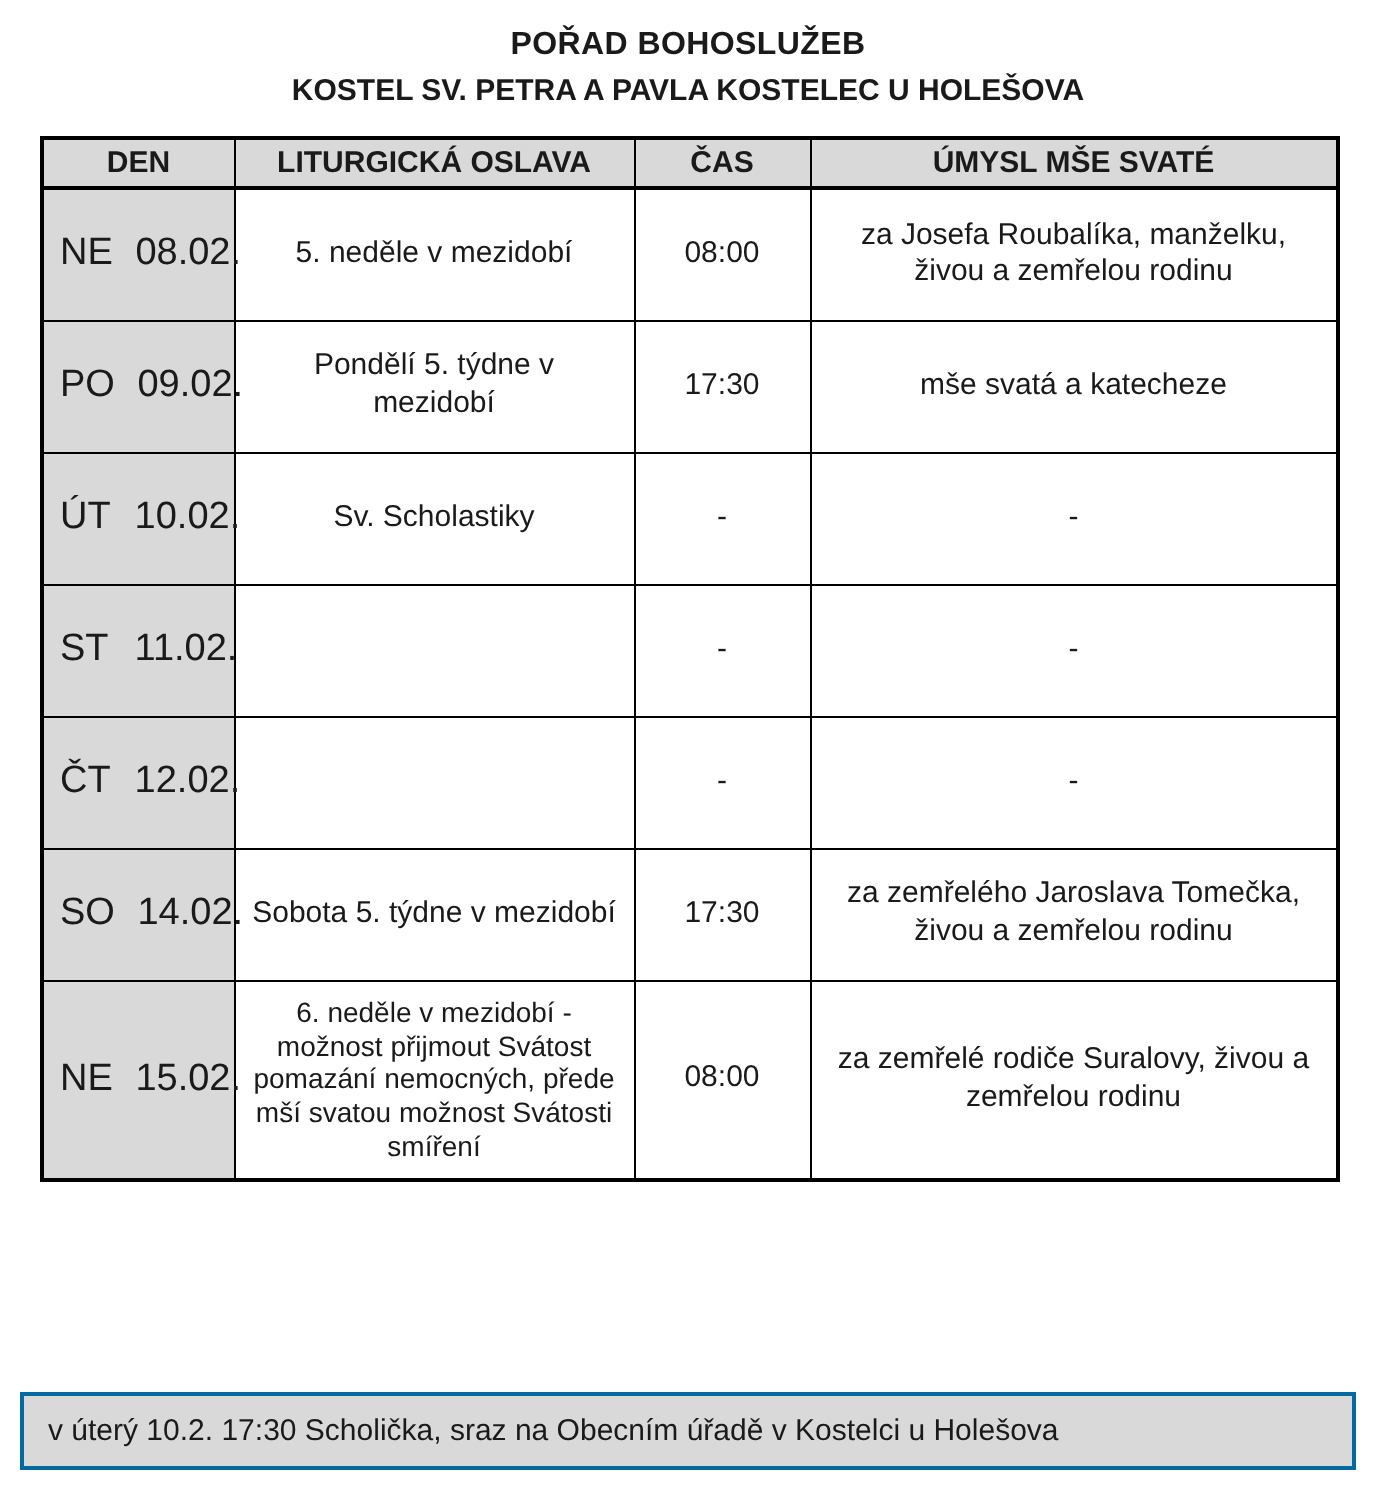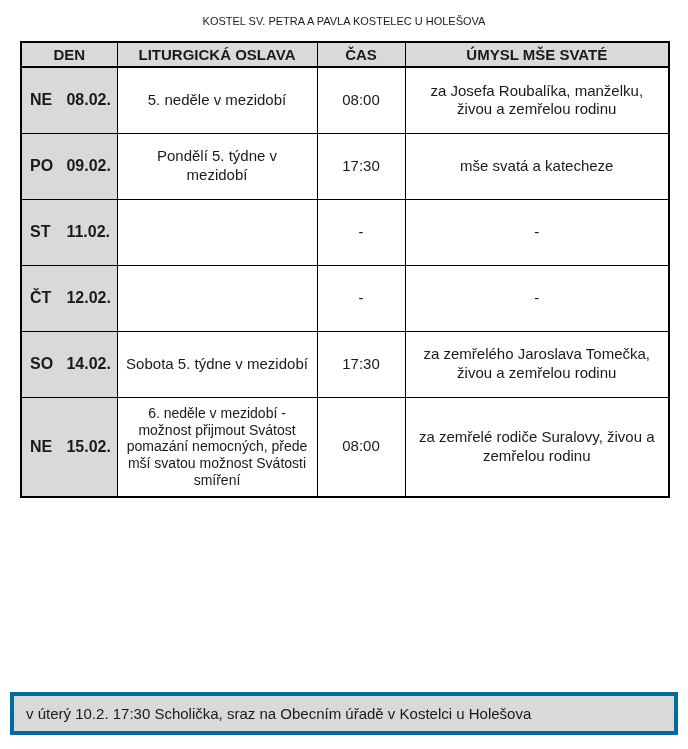--- a/index.html
+++ b/index.html
@@ -16,22 +16,22 @@
     position: relative;
   }
   .doc-header { text-align: center; margin-bottom: 14px; }
   .doc-title {
     font-size: 16px;
     font-weight: bold;
     letter-spacing: 0.2px;
     margin-top: 4px;
   }
   .doc-subtitle {
-    font-size: 11px;
-    font-weight: normal;
+    font-size: 15px;
+    font-weight: bold;
     margin-top: 5px;
   }
   .doc-daterange {
     font-size: 14px;
     font-weight: normal;
     margin-top: 6px;
   }
   table.schedule {
     border-collapse: collapse;
     width: 648px;
@@ -52,22 +52,22 @@
     border-bottom: 2px solid #000;
     text-align: center;
   }
   col.c-den  { width: 96px; }
   col.c-osl  { width: 200px; }
   col.c-cas  { width: 88px; }
   col.c-umy  { width: 264px; }
 
   td.den-cell {
     background: #d9d9d9;
-    font-weight: bold;
-    font-size: 16px;
+    font-weight: normal;
+    font-size: 19px;
     padding-left: 8px;
     white-space: nowrap;
   }
   td.den-cell .day-abbr { display: inline-block; min-width: 26px; }
   td.den-cell .day-date { display: inline-block; margin-left: 6px; }
 
   td.osl-cell, td.cas-cell, td.umy-cell {
     text-align: center;
     vertical-align: middle;
     font-size: 15px;
@@ -77,31 +77,32 @@
   tr.row-std   td { height: 66px; }
   tr.row-tall  td { height: 100px; }
   tr.row-tall td.osl-cell { font-size: 14px; line-height: 1.2; padding: 2px 4px; text-align: center; }
 
   .footer-note {
     position: absolute;
     left: 10px;
     right: 10px;
     bottom: 14px;
     background: #d9d9d9;
-    border: 4px solid #0369a1;
+    border: 2px solid #0369a1;
     font-size: 15px;
     padding: 9px 12px;
   }
 </style>
 </head>
 <body>
 
 <div class="page">
 
   <div class="doc-header">
+    <div class="doc-title">POŘAD BOHOSLUŽEB</div>
     <div class="doc-subtitle">KOSTEL SV. PETRA A PAVLA KOSTELEC U HOLEŠOVA</div>
   </div>
 
   <table class="schedule">
     <colgroup>
       <col class="c-den">
         <col class="c-osl">
         <col class="c-cas">
         <col class="c-umy">
     </colgroup>
@@ -124,20 +125,29 @@
         <td class="umy-cell">za Josefa Roubalíka, manželku, živou a zemřelou rodinu</td>
       </tr>
       <tr class="row-std">
         <td class="den-cell">
           <span class="day-abbr">PO</span>
           <span class="day-date">09.02.</span>
         </td>
         <td class="osl-cell">Pondělí 5. týdne v mezidobí</td>
         <td class="cas-cell">17:30</td>
         <td class="umy-cell">mše svatá a katecheze</td>
+      </tr>
+      <tr class="row-std">
+        <td class="den-cell">
+          <span class="day-abbr">ÚT</span>
+          <span class="day-date">10.02.</span>
+        </td>
+        <td class="osl-cell">Sv. Scholastiky</td>
+        <td class="cas-cell">-</td>
+        <td class="umy-cell">-</td>
       </tr>
       <tr class="row-std">
         <td class="den-cell">
           <span class="day-abbr">ST</span>
           <span class="day-date">11.02.</span>
         </td>
         <td class="osl-cell"></td>
         <td class="cas-cell">-</td>
         <td class="umy-cell">-</td>
       </tr>

